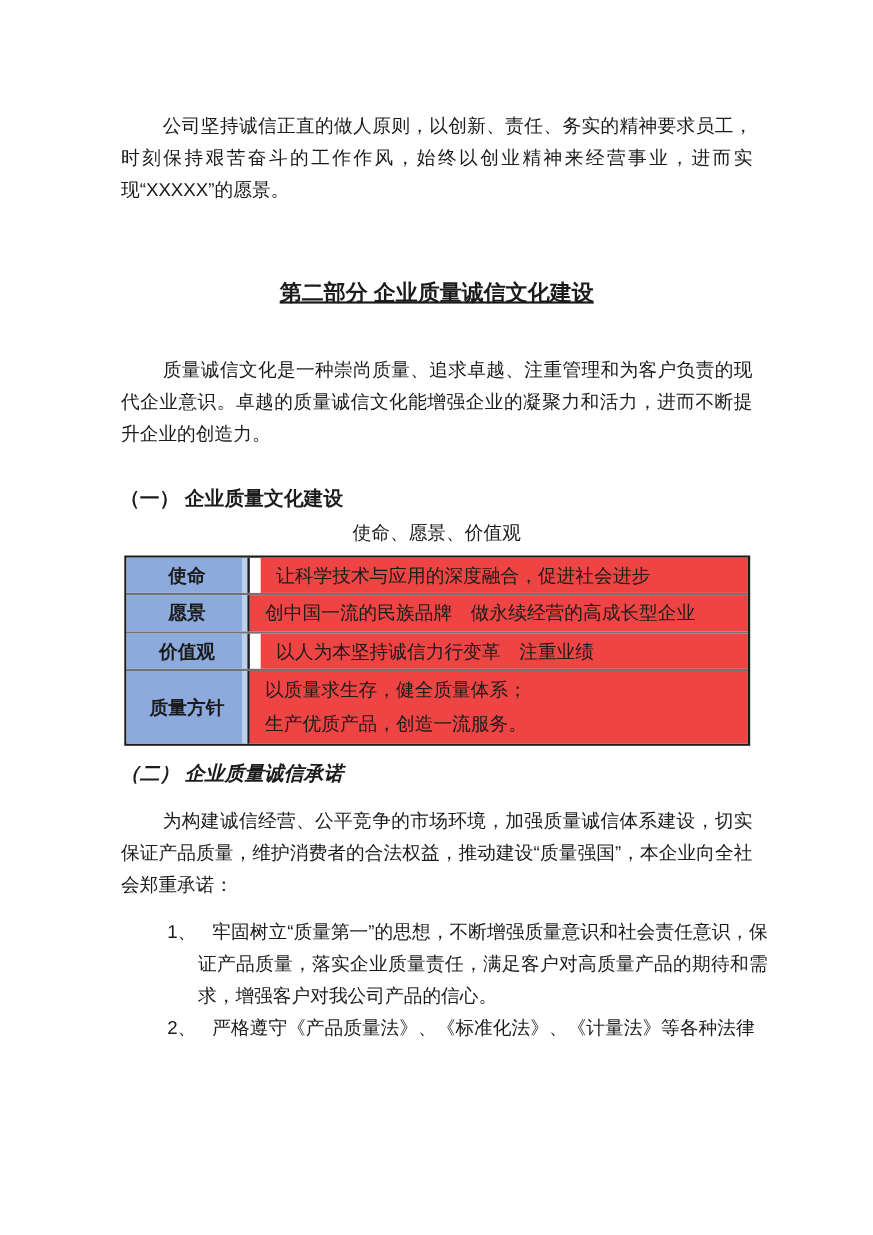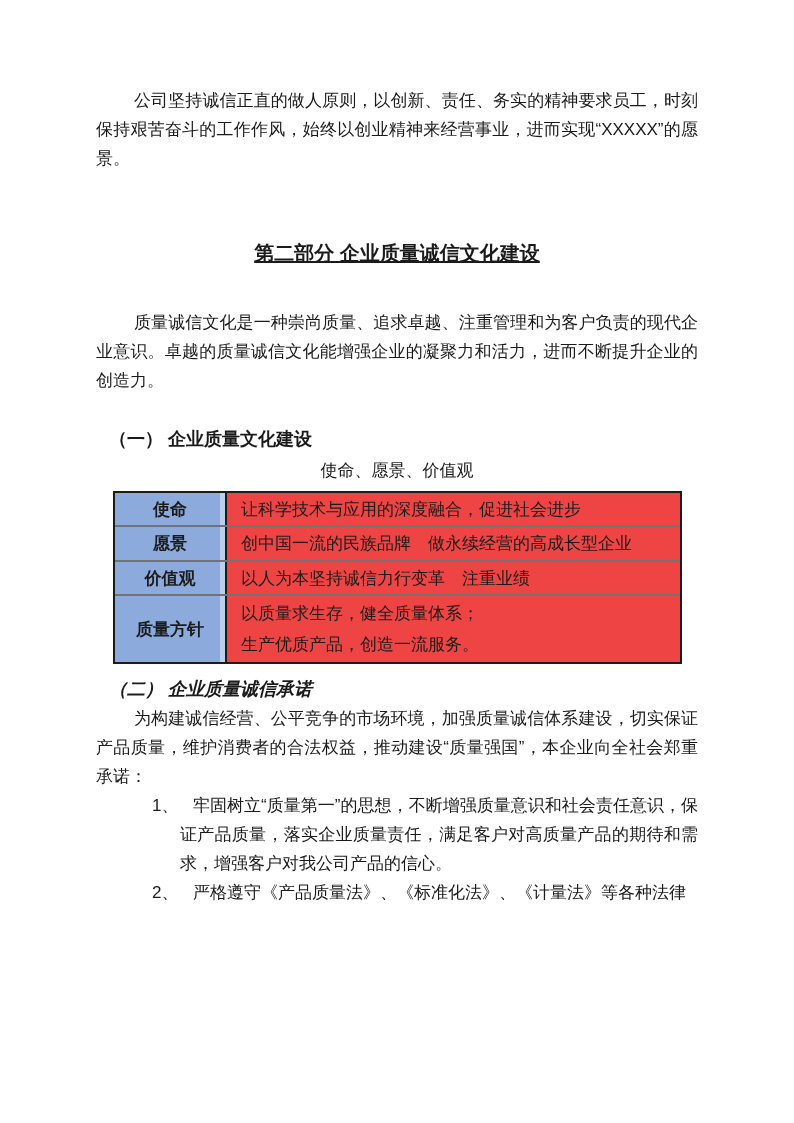--- a/index.html
+++ b/index.html
@@ -10,21 +10,21 @@
     box-sizing: border-box;
     padding: 86px 96px 0 96px;
     background: #ffffff;
     overflow: hidden;
     font-family: "Liberation Sans", sans-serif;
     font-size: 17px;
     line-height: 29px;
     color: #1b1b1b;
   }
   .para {
-    margin: 0;
+    margin: 14px;
     text-indent: 38px;
     text-align: justify;
   }
   .part-heading {
     margin: 64px 0 0 0;
     font-size: 20px;
     line-height: 33px;
     font-weight: bold;
     text-align: center;
     text-decoration: underline;
@@ -67,21 +67,21 @@
   .mv-value {
     flex: 1;
     background: #ef4444;
     box-sizing: border-box;
     padding: 0 14px;
     display: flex;
     flex-direction: column;
     justify-content: center;
   }
   .mv-value p { margin: 0; line-height: 31px; text-align: left; }
-  .h32 { height: 32px; }
+  .h32 { height: 32px; gap: 10px; }
   .h33 { height: 33px; }
   .h66 { height: 66px; }
   .commitment-list { margin: 0; }
   .list-item {
     position: relative;
     margin: 0;
     padding-left: 84px;
     text-indent: 13px;
     text-align: justify;
   }

